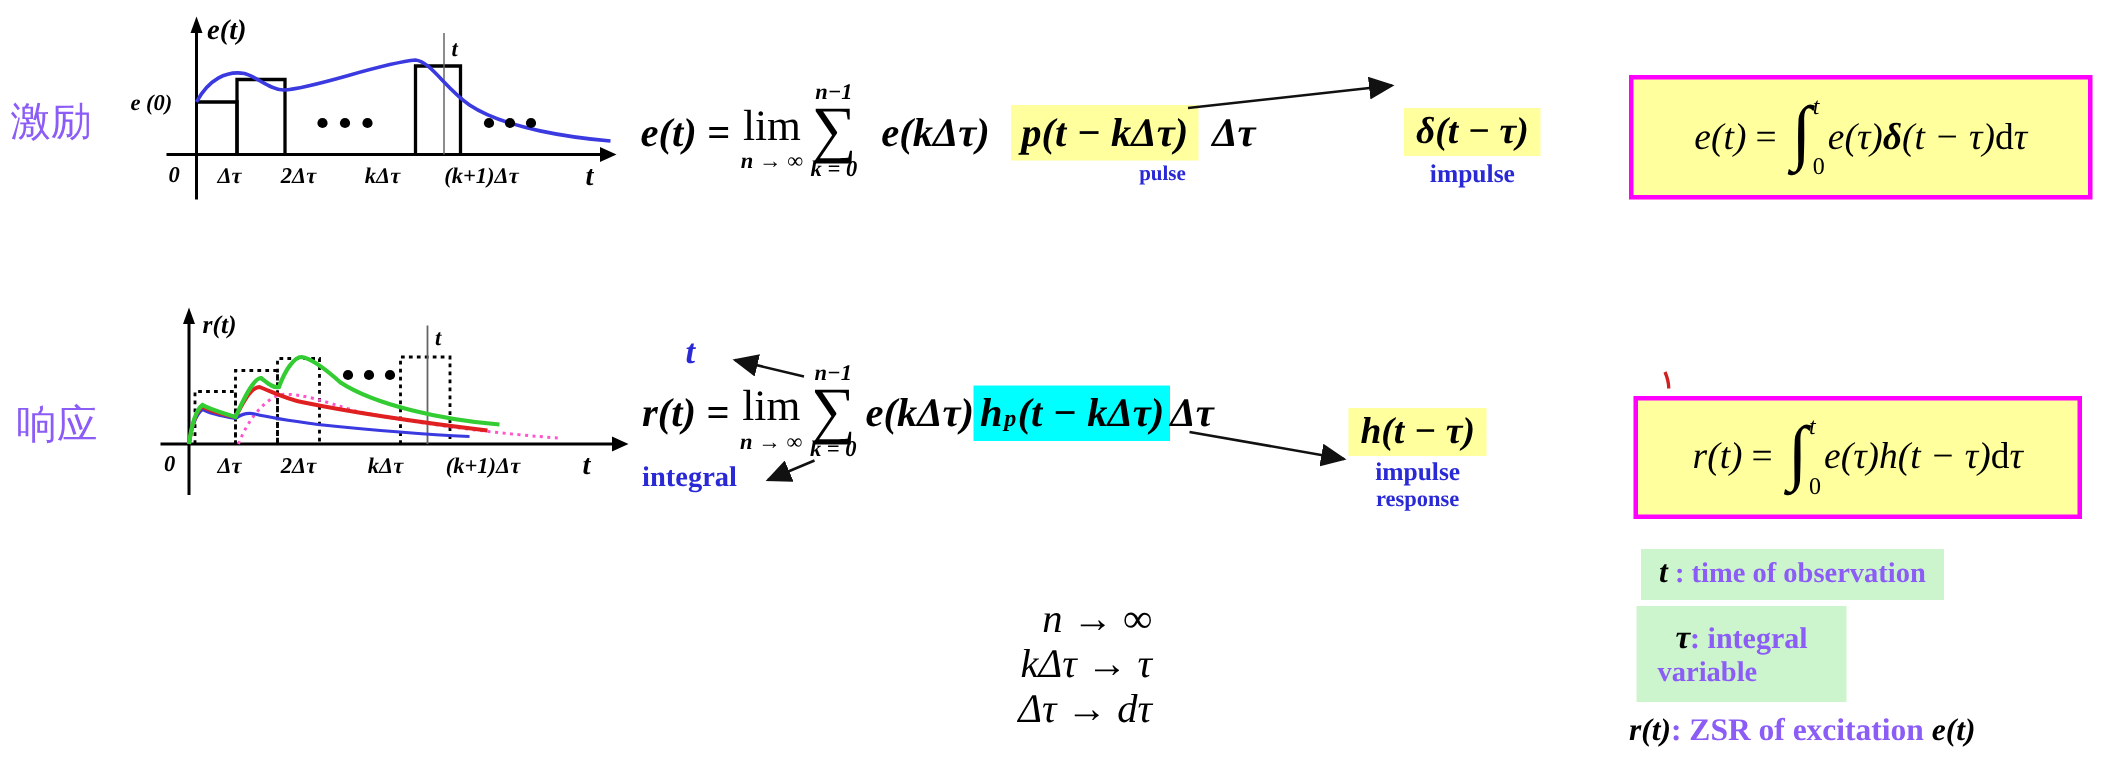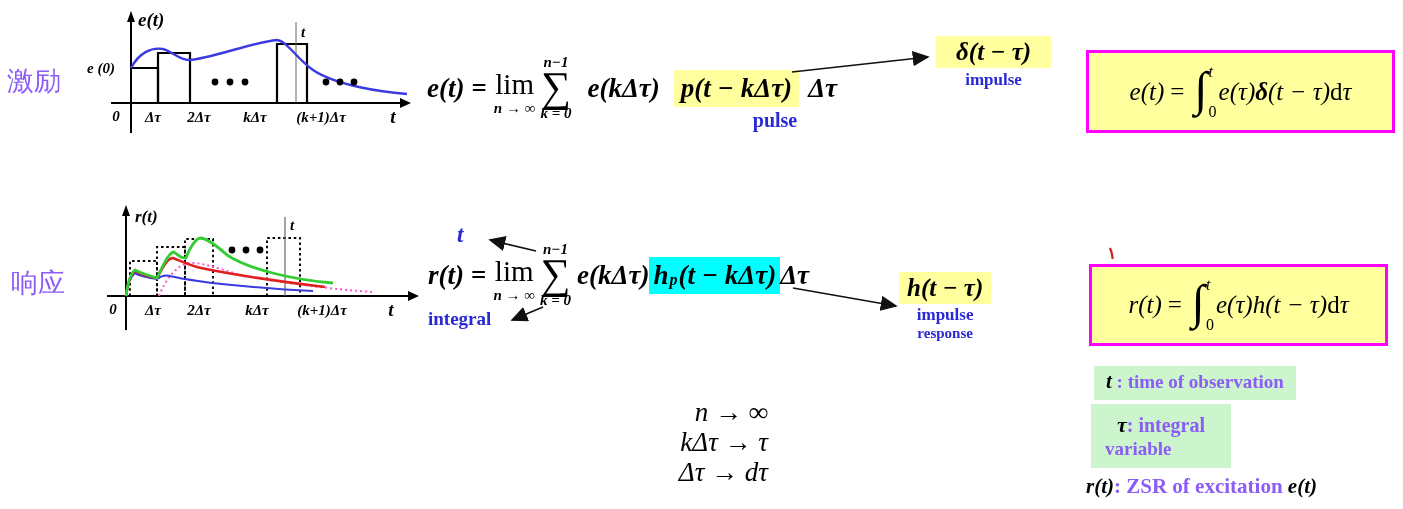--- a/index.html
+++ b/index.html
@@ -119,24 +119,24 @@
     </span>
     <span class="stack" style="margin-left:5px;">
       <span class="math sumtop">n−1</span>
       <span class="math sumsign">∑</span>
       <span class="math sumbot">k = 0</span>
     </span>
     <span class="math f-main" style="margin-left:16px;">e(kΔτ)</span>
     <span class="math f-main hl-y" style="margin-left:14px;padding:3px 7px;">p(t − kΔτ)</span>
     <span class="math f-main" style="margin-left:9px;">Δτ</span>
   </div>
-  <div class="abs bluelbl" style="left:705px;top:109px;width:140px;text-align:center;font-size:20px;">pulse</div>
+  <div class="abs bluelbl" style="left:705px;top:109px;width:140px;text-align:center;font-size:14px;">pulse</div>
 
   <div class="abs stack" style="left:936px;top:36px;">
-    <span class="math hl-y" style="font-size:25px;padding:2px 20px;">δ(t − τ)</span>
+    <span class="math hl-y" style="font-size:25px;padding:2px 8px;margin-top:36px;">δ(t − τ)</span>
     <span class="bluelbl" style="font-size:17px;margin-top:2px;">impulse</span>
   </div>
 
   <div class="abs resultbox" style="left:1086px;top:50px;width:303px;height:77px;">
     <span class="mathreg rb-f">e(t)</span>
     <span class="mathreg rb-f up" style="margin:0 6px;">=</span>
     <span class="mathreg int">∫</span>
     <span class="intlim">
       <span class="mathreg">t</span>
       <span class="mathreg up">0</span>

